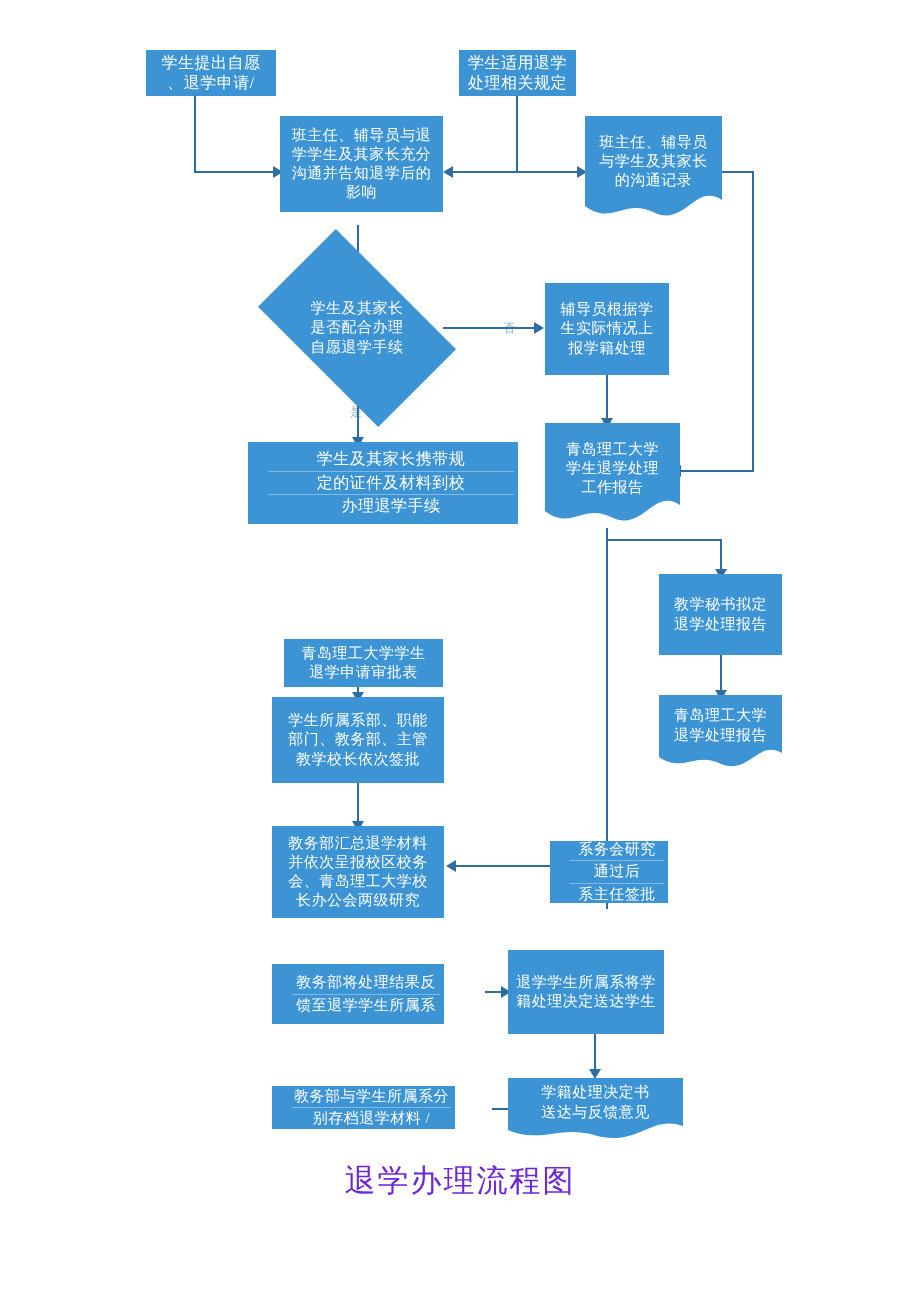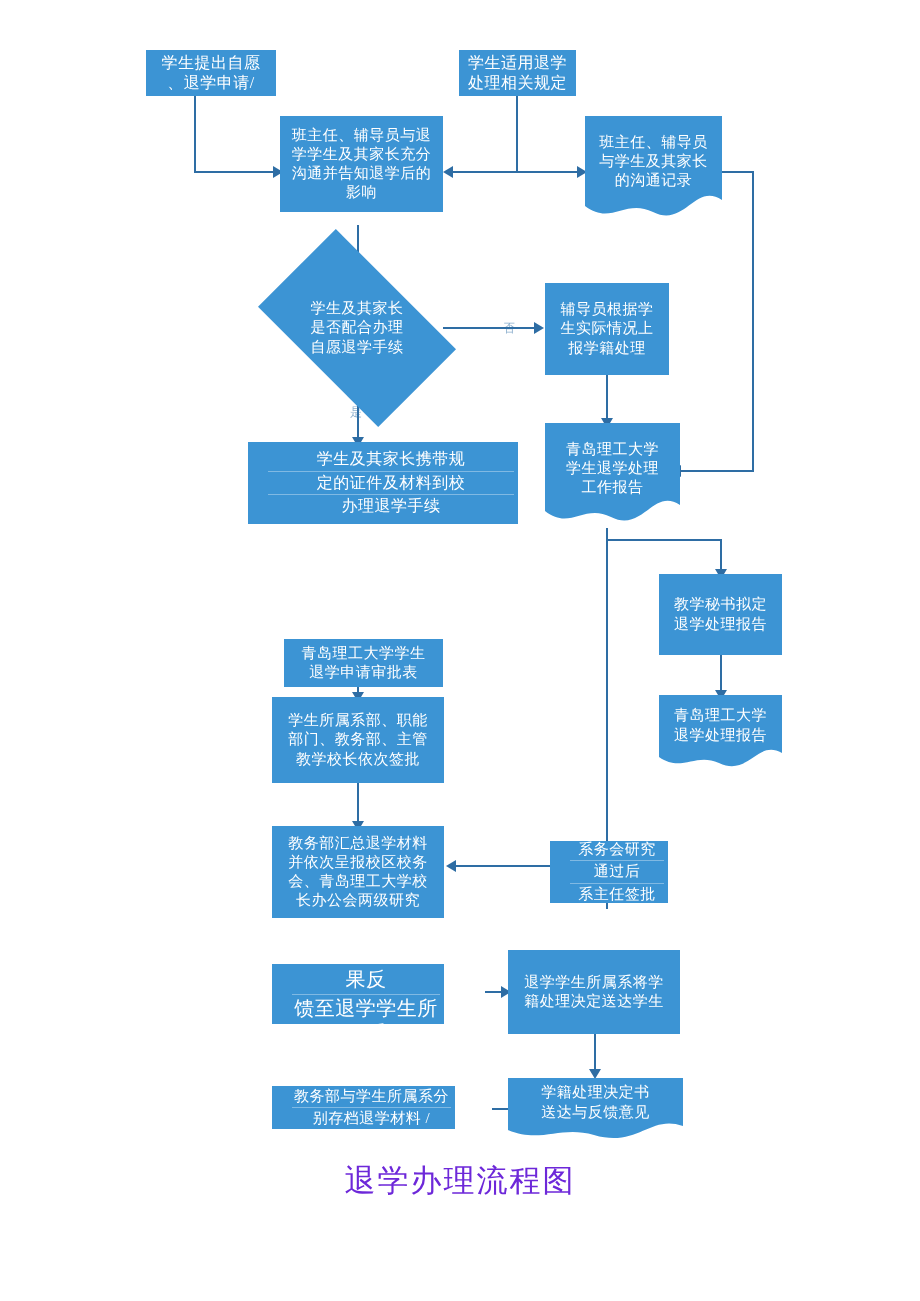--- a/index.html
+++ b/index.html
@@ -280,28 +280,28 @@
   </div>
 
   <div class="node proc striped" style="left:550px; top:841px; width:118px; height:62px; font-size:15px;">
     <span class="txt">
       <span class="line">系务会研究</span>
       <span class="line">通过后</span>
       <span class="line">系主任签批</span>
     </span>
   </div>
 
-  <div class="node proc striped" style="left:272px; top:964px; width:172px; height:60px; font-size:20px;">
+  <div class="node proc striped" style="left:272px; top:964px; width:172px; height:60px; font-size:15px;">
     <span class="txt">
       <span class="line">教务部将处理结果反</span>
       <span class="line">馈至退学学生所属系</span>
     </span>
   </div>
 
-  <div class="node proc" style="left:508px; top:950px; width:172px; height:84px; font-size:15px;">
+  <div class="node proc" style="left:508px; top:950px; width:156px; height:84px; font-size:15px;">
     <span class="txt">退学学生所属系将学
 籍处理决定送达学生</span>
   </div>
 
   <div class="node proc striped" style="left:272px; top:1086px; width:183px; height:43px; font-size:15px;">
     <span class="txt">
       <span class="line">教务部与学生所属系分</span>
       <span class="line">别存档退学材料 /</span>
     </span>
   </div>

